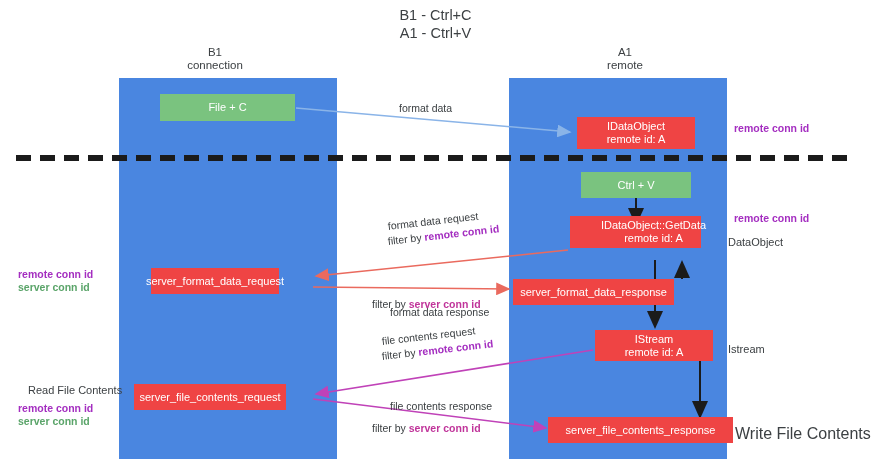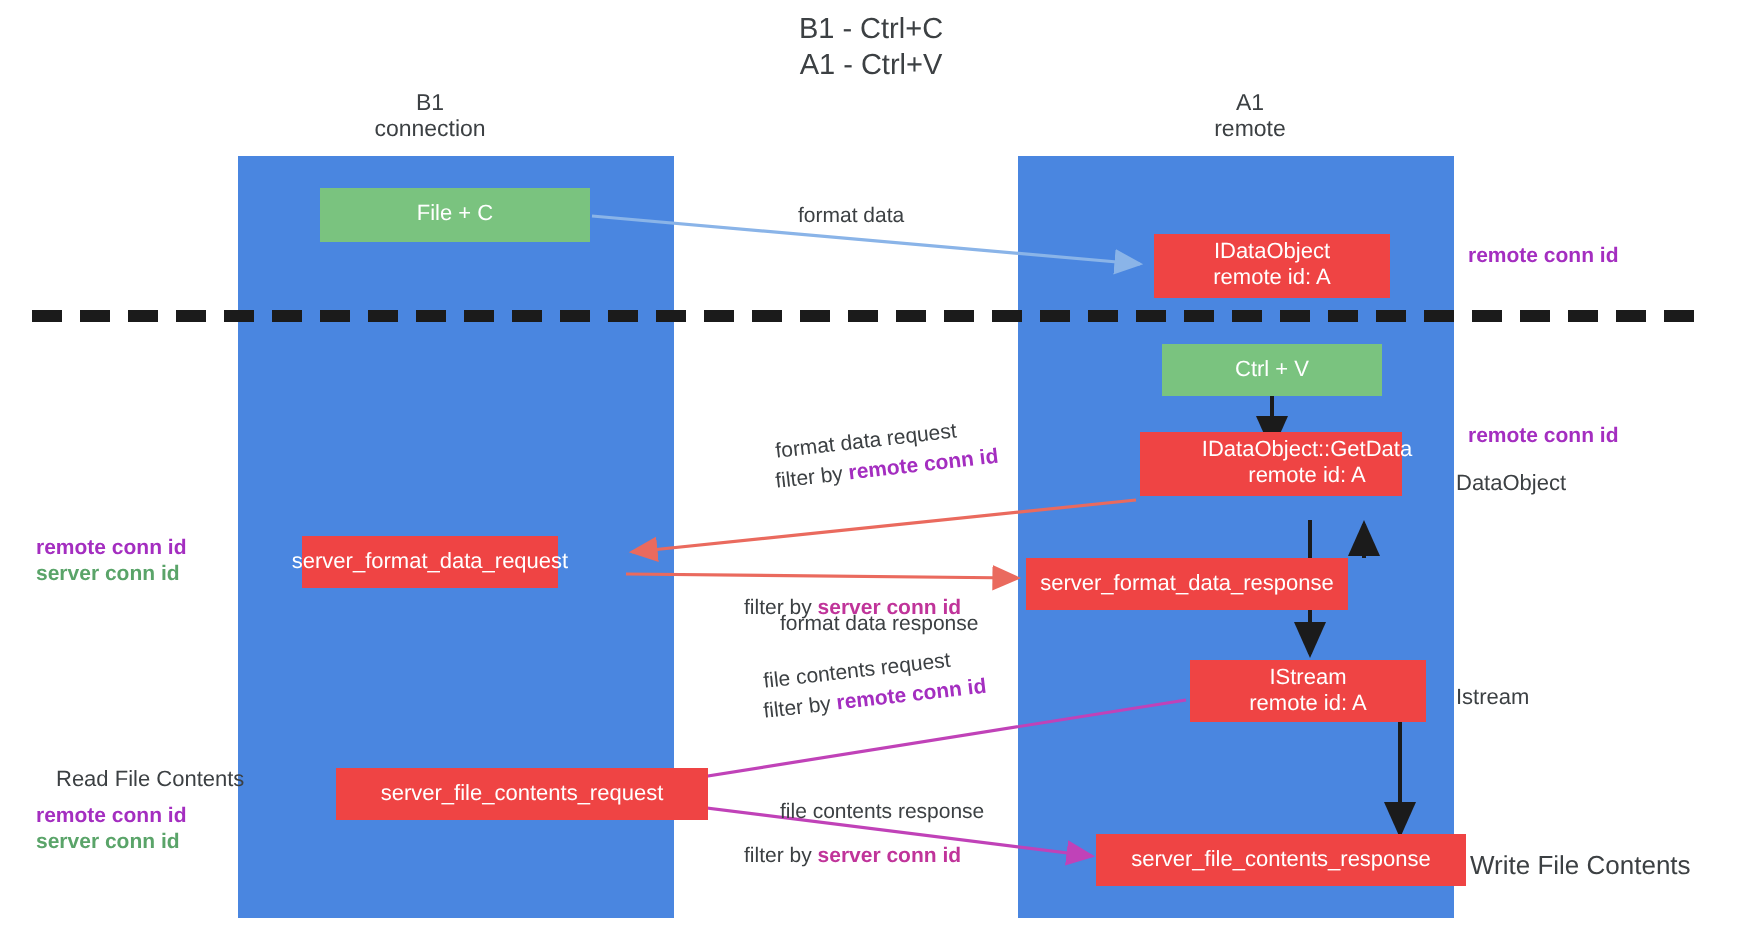--- a/index.html
+++ b/index.html
@@ -53,34 +53,34 @@
   .green{background:#7ac37f;}
   .orange{background:#ef4444;}
 
   #n-ctrlc{left:160px;top:94px;width:135px;height:27px;}
   #n-idataobject{left:577px;top:117px;width:118px;height:32px;}
   #n-ctrlv{left:581px;top:172px;width:110px;height:26px;}
   #n-getdata{left:570px;top:216px;width:131px;height:32px;padding-left:40px;}
   #n-sfdreq{left:151px;top:268px;width:128px;height:26px;}
   #n-sfdresp{left:513px;top:279px;width:161px;height:26px;}
   #n-istream{left:595px;top:330px;width:118px;height:31px;}
-  #n-sfcreq{left:168px;top:384px;width:186px;height:26px;}
+  #n-sfcreq{left:134px;top:384px;width:152px;height:26px;}
   #n-sfcresp{left:548px;top:417px;width:185px;height:26px;}
 
   
   .side{font-size:10.5px;line-height:13px;}
   .purple{color:#a42ec0;font-weight:bold;}
   .green-t{color:#5aa469;font-weight:bold;}
   .magenta{color:#c0349a;font-weight:bold;}
 
   #lbl-rc-1{left:734px;top:122px;}
   #lbl-rc-2{left:734px;top:212px;}
   #lbl-dataobject{left:728px;top:236px;color:#3c4043;font-size:11px;}
   #lbl-istream{left:728px;top:343px;color:#3c4043;font-size:11px;}
-  #lbl-write{left:735px;top:425px;color:#3c4043;font-size:13px;}
+  #lbl-write{left:735px;top:425px;color:#3c4043;font-size:16px;}
 
   #lbl-left-ids{left:18px;top:268px;}
   #lbl-read{left:28px;top:384px;color:#3c4043;font-size:11px;}
   #lbl-left-ids2{left:18px;top:402px;}
 
   
   .edge-lbl{font-size:10.5px;line-height:14px;color:#3c4043;white-space:nowrap;}
   .edge-lbl b{font-weight:bold;}
 
   #e-formatlist{left:399px;top:101px;}

